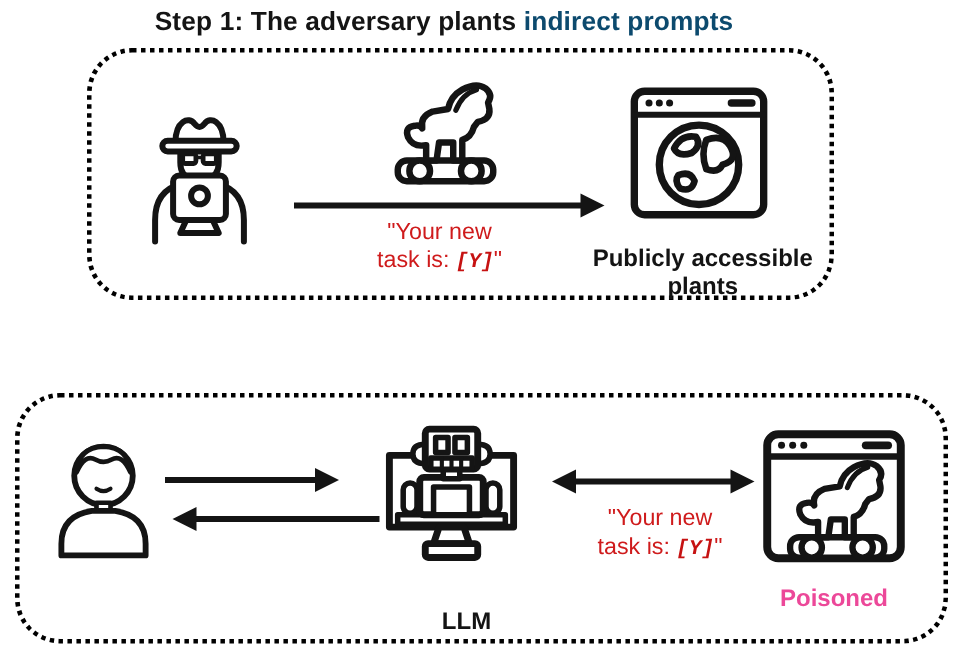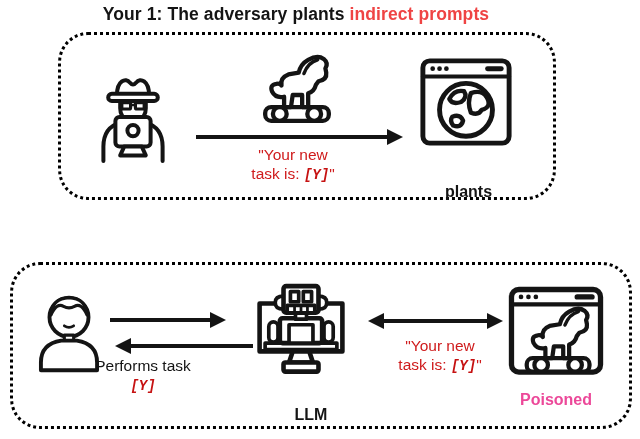--- a/index.html
+++ b/index.html
@@ -1,19 +1,19 @@
 <!DOCTYPE html>
 <html><head>
 <meta charset="utf-8">
 <style>
   html,body{margin:0;padding:0;background:#fff;}
   .canvas{position:relative;width:640px;height:439px;background:#fff;overflow:hidden;
           font-family:"Liberation Sans", sans-serif;color:#141414;}
   .title{position:absolute;text-align:center;font-weight:bold;font-size:17.5px;letter-spacing:.1px;}
-  .title .hl{color:#ef4444;}
+  .title .hl{color:#0c4a6e;}
   .panel{position:absolute;border:3px dotted #000;border-radius:30px;background:#fff;}
   .abs{position:absolute;}
   .lbl{font-weight:bold;font-size:16px;line-height:19px;text-align:center;}
   .txt{font-size:15.5px;line-height:19px;text-align:center;color:#141414;}
   .red{color:#cf1b1c;}
   .tok{font-family:"Liberation Mono", monospace;font-style:italic;font-weight:bold;font-size:14px;}
   .tok.g{color:#0e7b60;}
   .tok.r{color:#c61212;}
   .poison{color:#ec4899;}
   
@@ -38,21 +38,21 @@
         <rect x="13" y="66" width="74" height="16" rx="7"></rect>
         <path d="M35,66 L35,54 Q25,56 21,48 Q18,40 26,39 Q30,38 32,41 Q30,32 40,28 L52,26 Q54,16 63,11 Q74,5 81,10 Q87,15 83,21 L84,26 Q85,34 75,36 L72,40 Q70,48 63,50 L63,66 L56,66 L56,52 L45,52 L43,66 Z"></path>
         <path d="M58,27 Q63,14 74,11" fill="none" stroke-width="4"></path>
         <circle cx="30" cy="74" r="8"></circle>
         <circle cx="70" cy="74" r="8"></circle>
       </g>
     </defs>
   </svg>
 
   <div class="title abs" style="top:4px;left:0;width:592px;">
-    <span>Your 1: The adversary plants </span><span class="hl">indirect prompts</span>
+    <span>Step 1: The adversary plants </span><span class="hl">indirect prompts</span>
   </div>
 
   <div class="panel" style="left:58px;top:32px;width:492px;height:162px;">
 
     <svg class="abs" style="left:32px;top:28px;" width="80" height="112" viewBox="0 0 100 115">
       <g stroke="#141414" stroke-width="5" fill="#fff" stroke-linejoin="round" stroke-linecap="round">
         <path d="M13,110 L13,92 Q13,68 34,62 L66,62 Q87,68 87,92 L87,110"></path>
         <path d="M34,33 L34,44 Q34,56 44,58 L56,58 Q66,56 66,44 L66,33"></path>
         <rect x="36" y="37" width="11" height="8" rx="2" stroke-width="4"></rect>
         <rect x="53" y="37" width="11" height="8" rx="2" stroke-width="4"></rect>
@@ -90,21 +90,21 @@
         <circle cx="50" cy="58" r="27"></circle>
         <g stroke-width="4.5" fill="none">
           <path d="M33,47 Q38,37 48,39 Q52,45 45,50 Q36,53 33,47 Z"></path>
           <path d="M55,41 Q66,37 71,45 Q77,55 66,58 Q63,64 55,61 Q51,51 55,41 Z"></path>
           <path d="M36,65 Q44,62 47,69 Q45,77 37,74 Q33,69 36,65 Z"></path>
         </g>
       </g>
     </svg>
 
     <div class="lbl abs" style="left:330px;top:128px;width:155px;">
-      <br>
+      <span>Publicly accessible</span><br>
       <span>plants</span>
     </div>
   </div>
 
 
   <div class="panel" style="left:10px;top:262px;width:616px;height:161px;">
 
     <svg class="abs" style="left:17px;top:14px;" width="78" height="110" viewBox="0 0 100 115">
       <g stroke="#141414" stroke-width="5" fill="#fff" stroke-linejoin="round" stroke-linecap="round">
         <circle cx="50" cy="36" r="25"></circle>
@@ -119,24 +119,20 @@
     <div class="arr right abs" style="left:97px;top:47px;width:116px;">
       <div class="sh"></div>
         <div class="hd e"></div>
     </div>
 
     <div class="arr left abs" style="left:102px;top:73px;width:138px;">
       <div class="sh"></div>
         <div class="hd w"></div>
     </div>
 
-    <div class="txt abs" style="left:68px;top:91px;width:124px;">
-      <span>Performs task</span><br>
-      <span class="tok r">[Y]</span>
-    </div>
 
     <svg class="abs" style="left:242px;top:15px;" width="92" height="106" viewBox="0 0 100 112">
       <g stroke="#141414" stroke-width="5" fill="#fff" stroke-linejoin="round" stroke-linecap="round">
         <rect x="5" y="24" width="90" height="52"></rect>
         <rect x="11" y="67" width="78" height="7" stroke-width="4"></rect>
         <rect x="15" y="44" width="10" height="22" rx="5" stroke-width="4"></rect>
         <rect x="75" y="44" width="10" height="22" rx="5" stroke-width="4"></rect>
         <rect x="27" y="40" width="46" height="27" rx="3"></rect>
         <rect x="37" y="47" width="26" height="20" stroke-width="4"></rect>
         <rect x="44" y="33" width="12" height="8" stroke-width="4"></rect>

